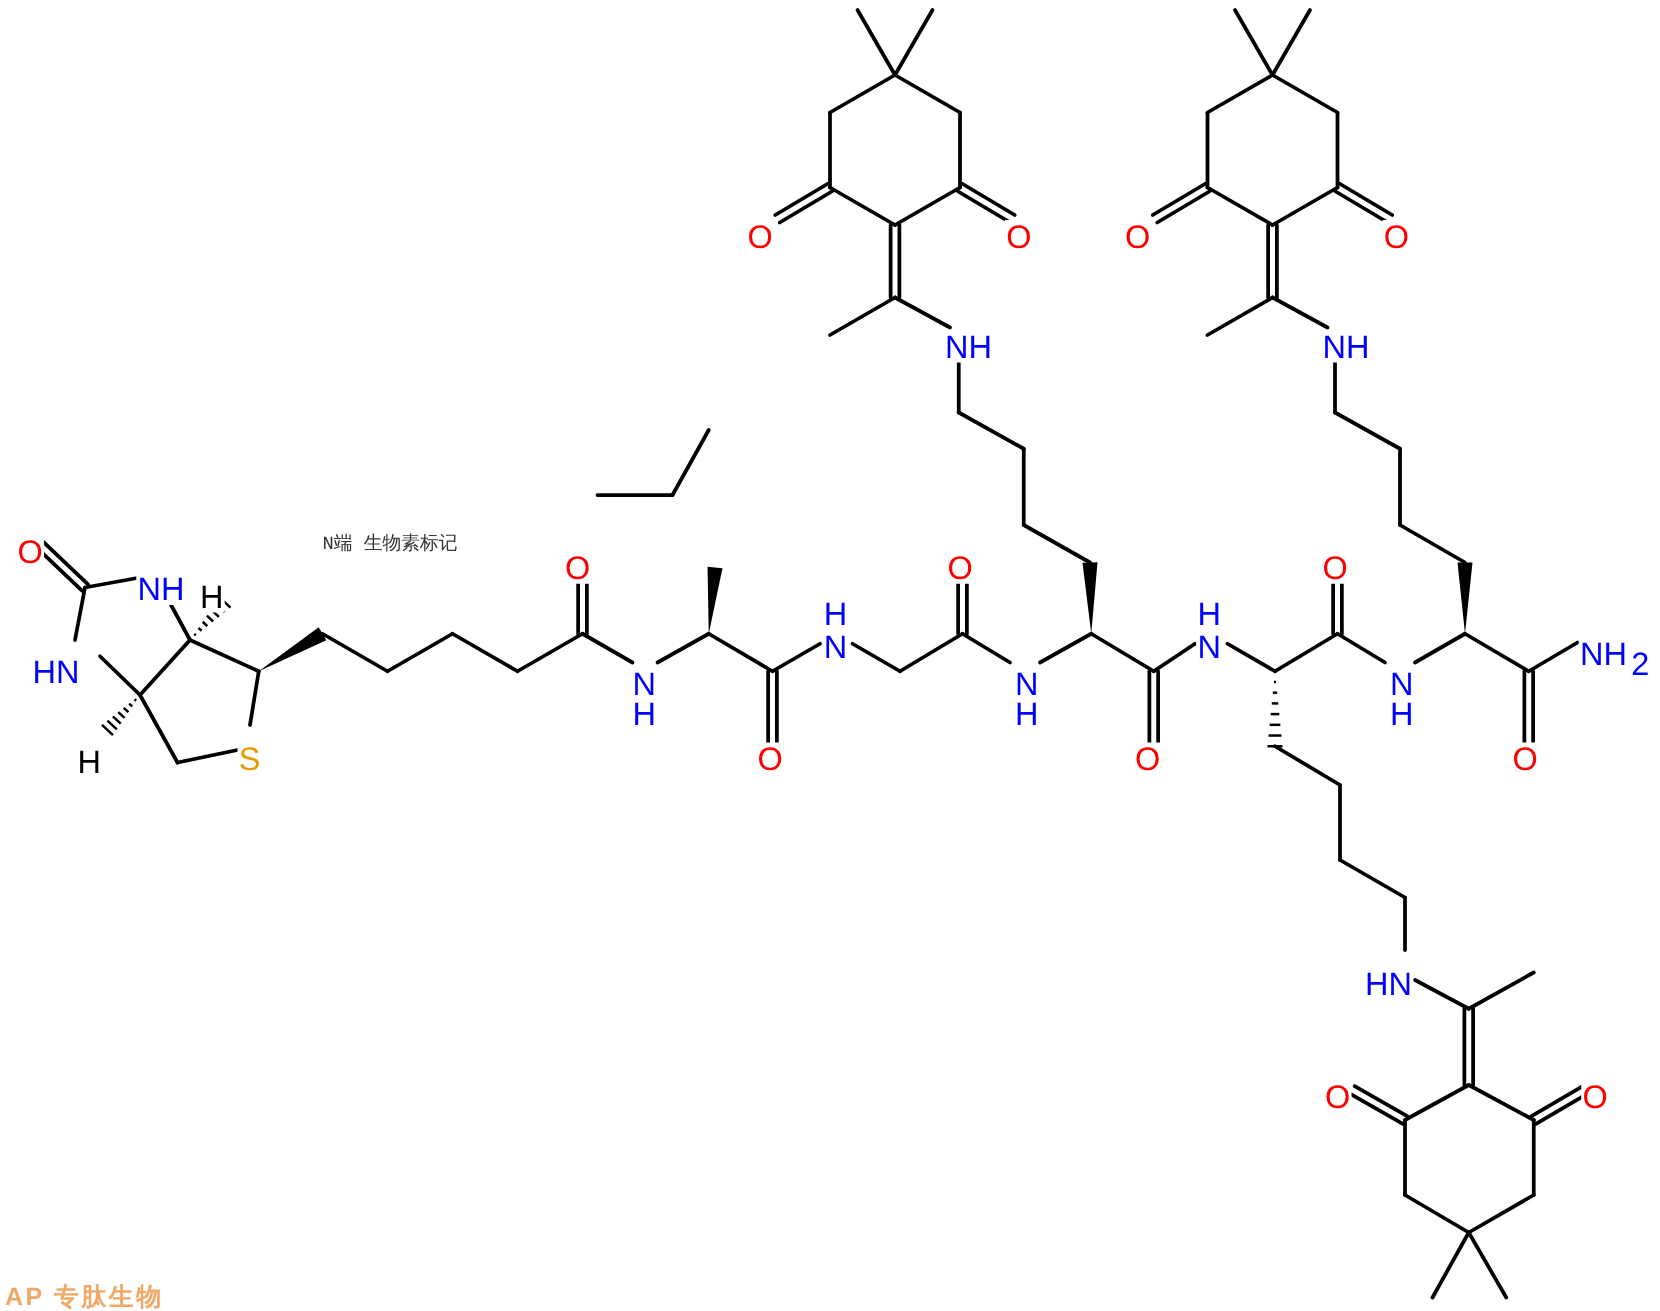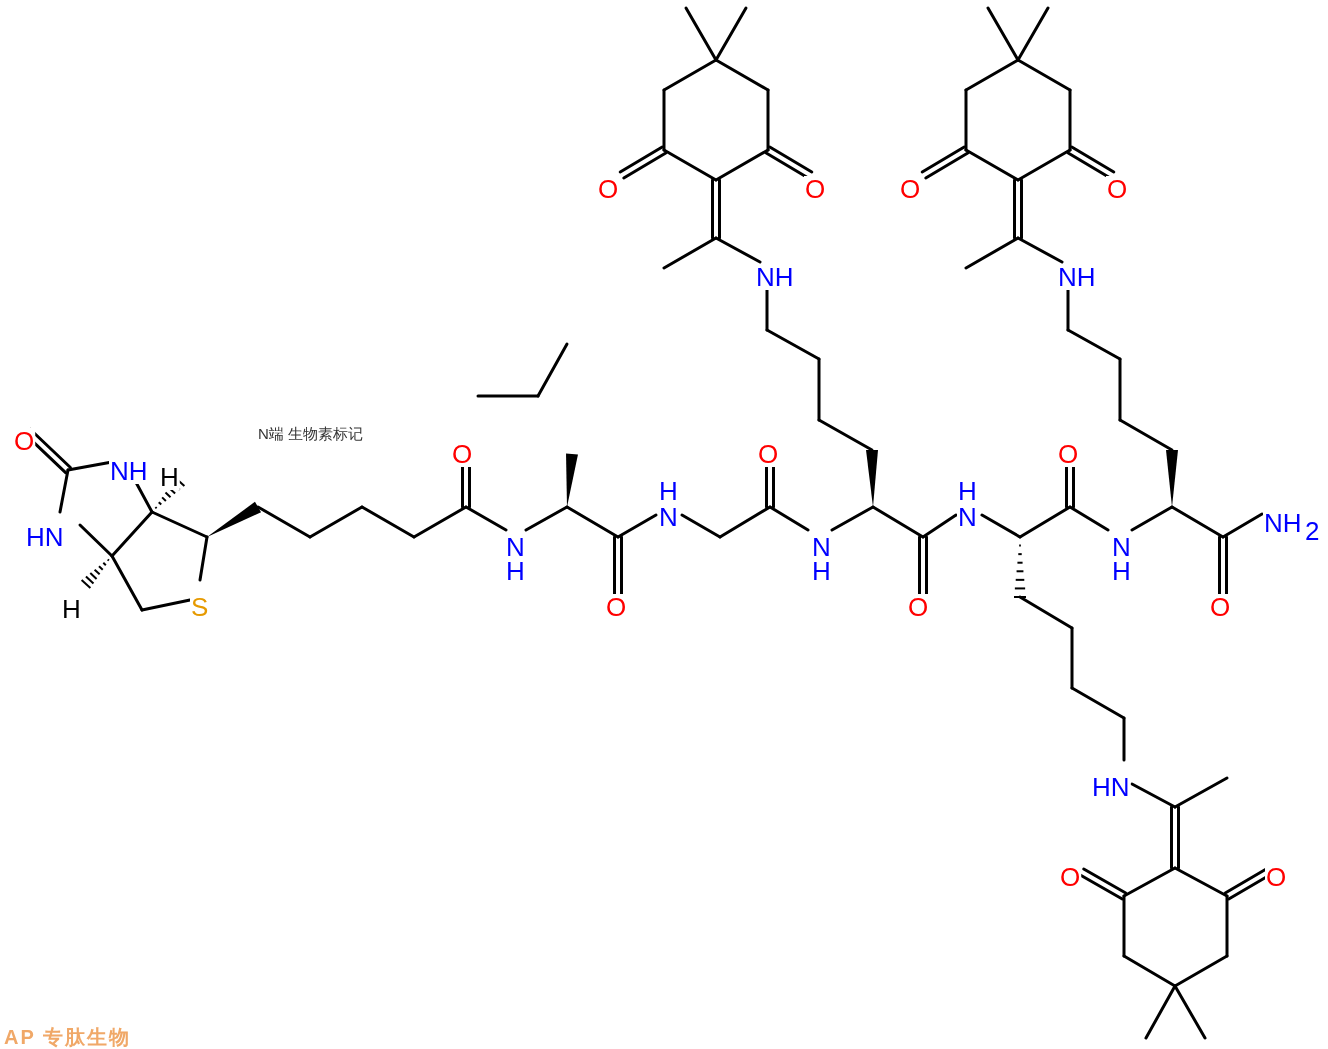--- a/index.html
+++ b/index.html
@@ -1,21 +1,21 @@
 <!DOCTYPE html>
 <html><head>
 <meta charset="utf-8">
 <style>
   html, body { margin:0; padding:0; background:#ffffff; }
   body { width:1328px; height:1049px; position:relative; overflow:hidden; font-family:"Liberation Sans", sans-serif; }
   #canvas { position:absolute; left:0; top:0; }
   .bond { stroke:#000000; stroke-width:3; fill:none; stroke-linecap:round; }
   .wedge { fill:#000000; }
   .atom { font-family:"Liberation Sans", sans-serif; font-size:26px; }
-  .label-note { position:absolute; left:258px; top:425px; font-size:15px; color:#333333; font-family:Liberation Sans, sans-serif; }
+  .label-note { position:absolute; left:258px; top:425px; font-size:15px; color:#333333; font-family:Liberation Mono, monospace; }
   .watermark { position:absolute; left:4px; top:1024px; font-size:20px; color:#f0a868; font-weight:bold; font-family:"Liberation Sans", sans-serif; letter-spacing:2px; }
 </style>
 </head>
 <body>
 
 <svg id="canvas" width="1328" height="1049" xmlns="http://www.w3.org/2000/svg">
   <g id="bonds">
       <line x1="25.589376883298574" y1="434.53749801758045" x2="65.58937688329857" y2="472.53749801758045" class="bond"></line>
       <line x1="30.410623116701426" y1="429.46250198241955" x2="70.41062311670143" y2="467.46250198241955" class="bond"></line>
       <line x1="68" y1="470" x2="112" y2="462" class="bond"></line>

